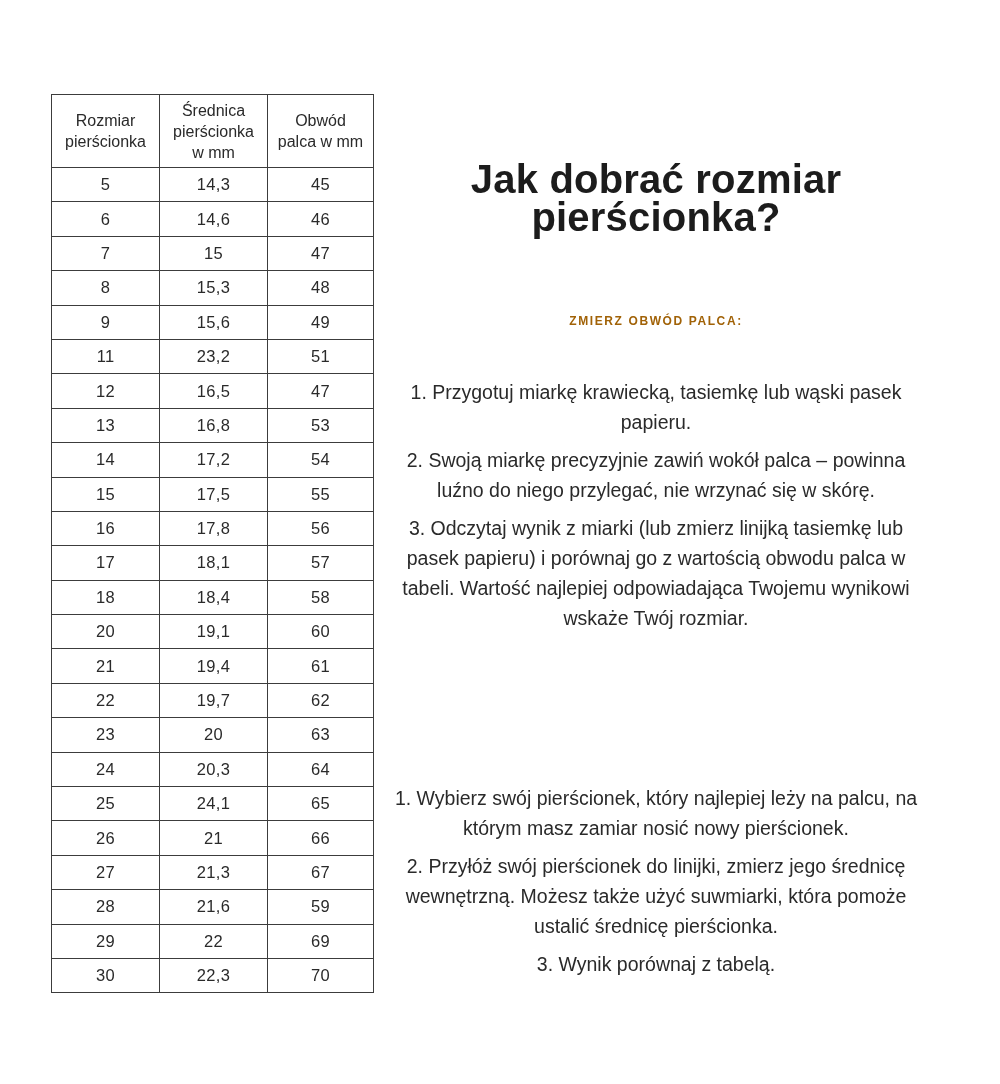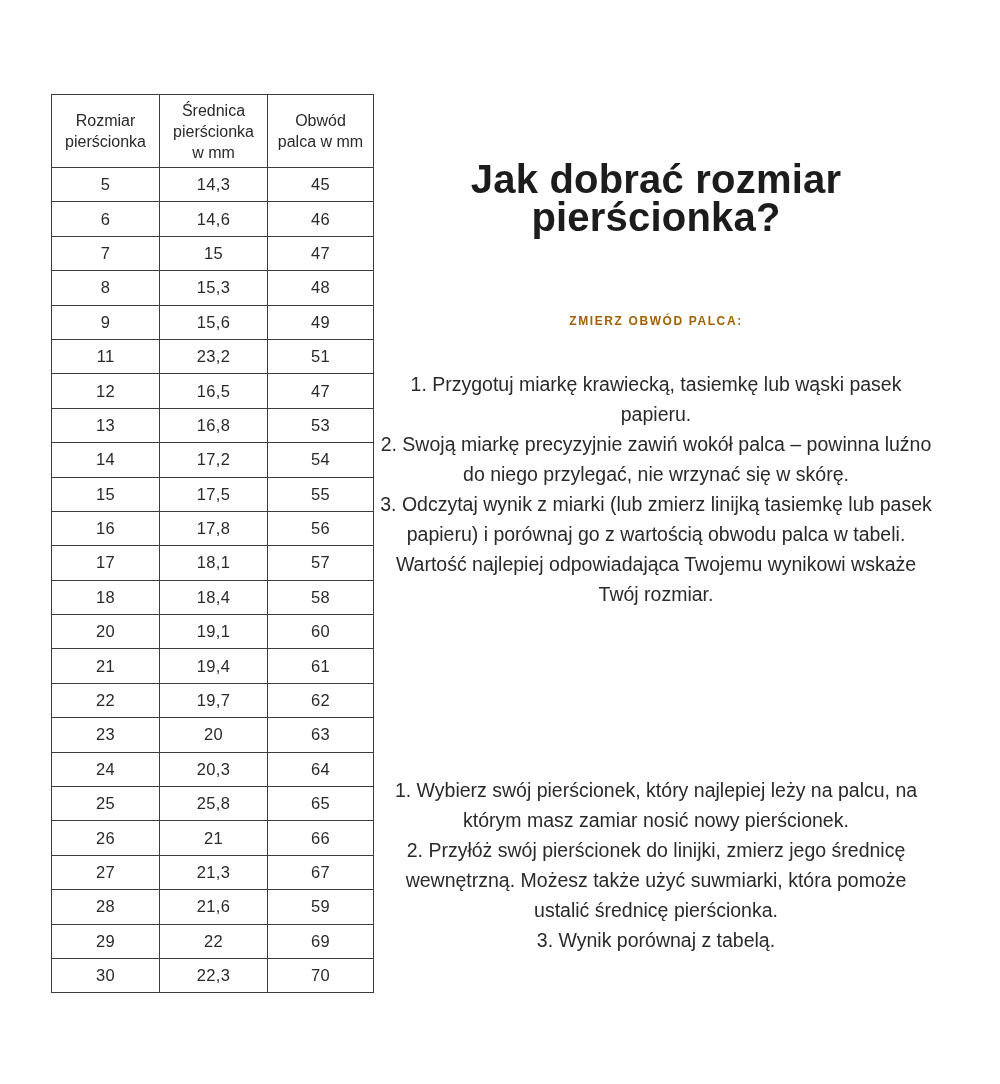--- a/index.html
+++ b/index.html
@@ -88,21 +88,21 @@
     left: 0;
     width: 100%;
     text-align: center;
     font-size: 19.5px;
     line-height: 30px;
     font-weight: 400;
     color: #2a2a2a;
   }
   .body-1 { top: 369px; }
   .body-2 { top: 775px; }
-  .section-body p { margin: 0; }
+  .section-body p { margin: 8px; }
 </style>
 </head>
 <body>
 
 <div class="canvas">
 
   <table class="size-table">
     <colgroup>
         <col class="c1">
         <col class="c2">
@@ -201,21 +201,21 @@
           <td>20</td>
           <td>63</td>
         </tr>
         <tr>
           <td>24</td>
           <td>20,3</td>
           <td>64</td>
         </tr>
         <tr>
           <td>25</td>
-          <td>25,8</td>
+          <td>24,1</td>
           <td>65</td>
         </tr>
         <tr>
           <td>26</td>
           <td>21</td>
           <td>66</td>
         </tr>
         <tr>
           <td>27</td>
           <td>21,3</td>

